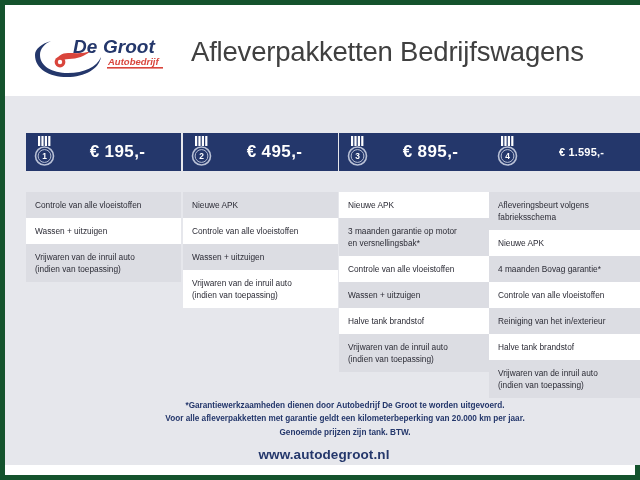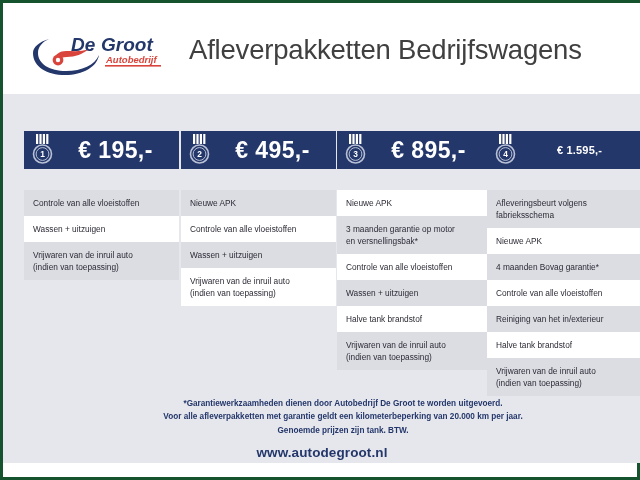--- a/index.html
+++ b/index.html
@@ -6,21 +6,21 @@
   body{
     width:640px;height:480px;overflow:hidden;
     background:#ffffff;
     font-family:"Liberation Sans", sans-serif;
     -webkit-font-smoothing:antialiased;
   }
   .page{
     position:relative;width:640px;height:480px;
     background:#ffffff;
     box-sizing:border-box;
-    border:3px solid #14532d;
+    border:5px solid #14532d;
   }
 
   
   .header{
     position:absolute;left:0;top:0;width:638px;height:91px;
     background:#ffffff;
   }
   .logo-wrap{
     position:absolute;left:22px;top:28px;width:140px;height:48px;
   }
@@ -68,21 +68,21 @@
   .medal{
     width:26px;height:34px;flex:0 0 26px;
     position:relative;
     margin-right:2px;
   }
   .medal svg{display:block;}
   .price-text{
     flex:1 1 auto;
     text-align:center;
     color:#ffffff;
-    font-size:23px;
+    font-size:17px;
     font-weight:bold;
     letter-spacing:0.4px;
     white-space:nowrap;
     padding-right:6px;
   }
   .col-4 .price-text{font-size:11px;padding-right:4px;letter-spacing:0.2px;}
 
   
   .items{
     margin-top:21px;

